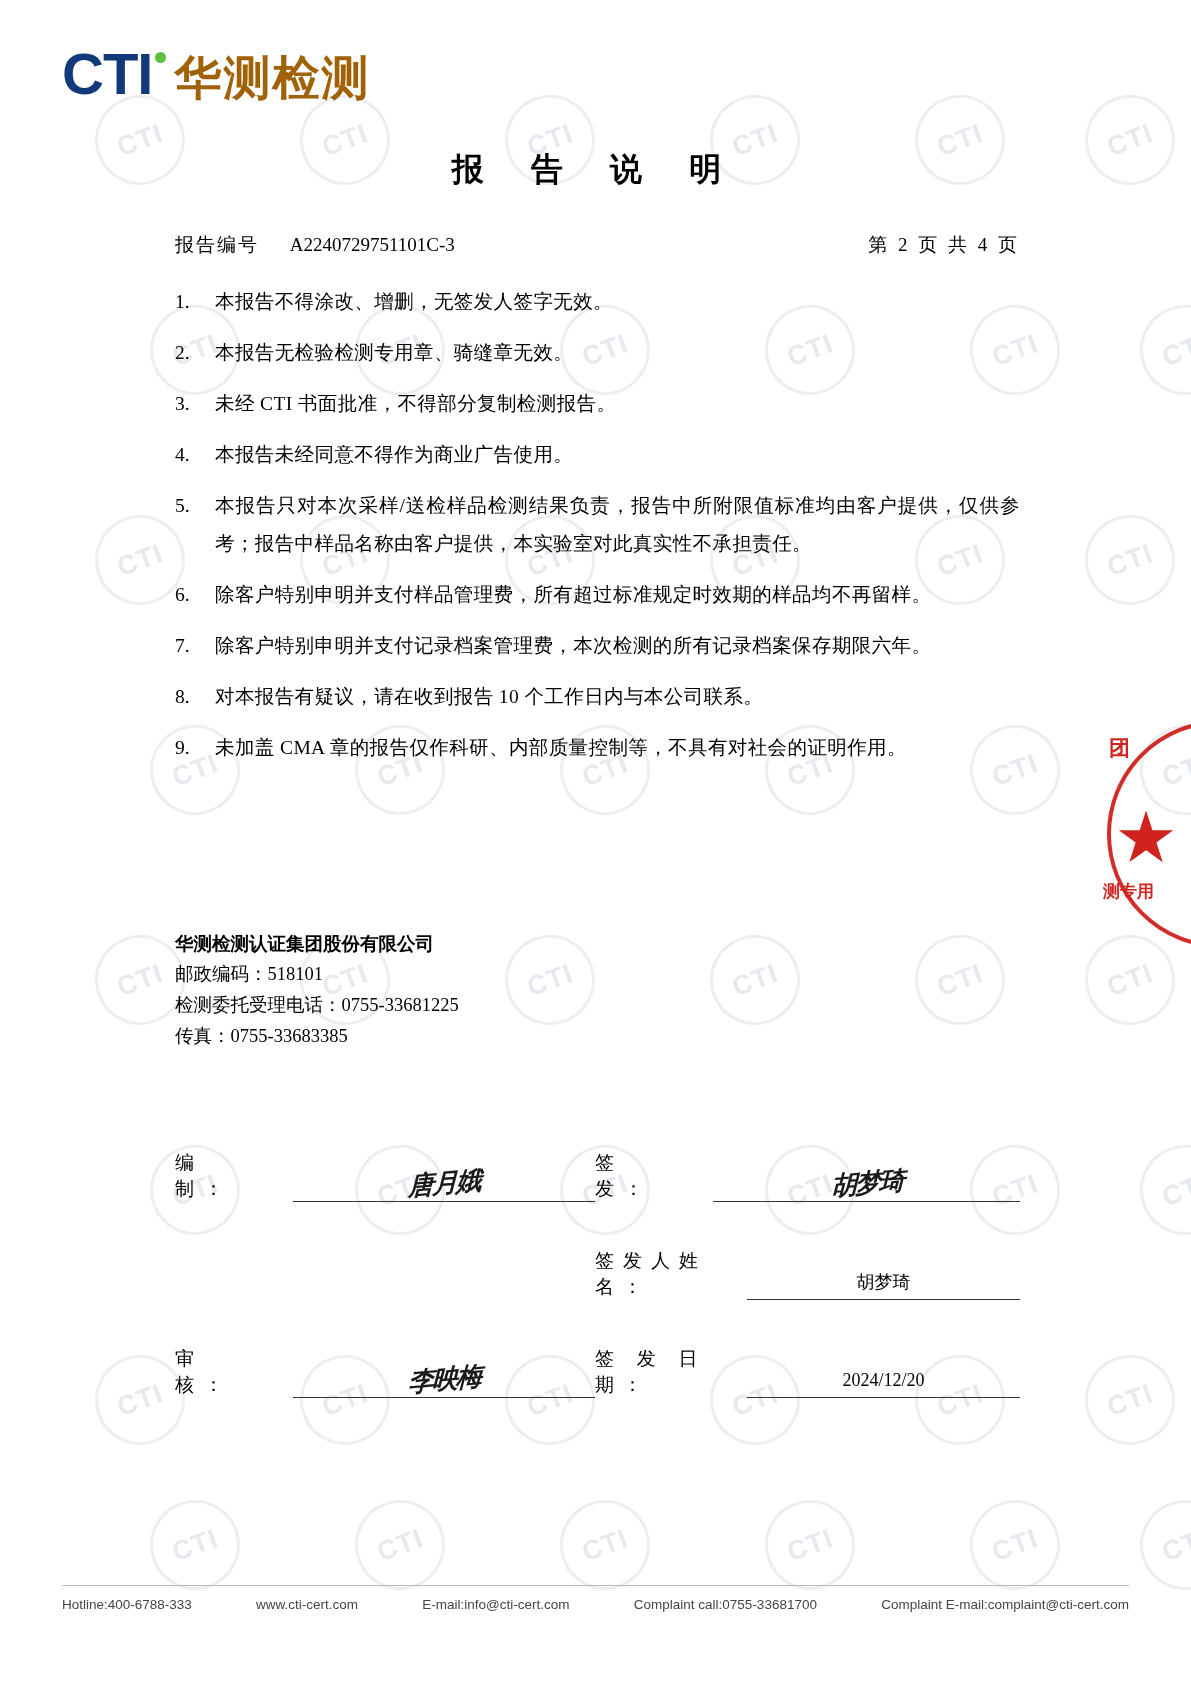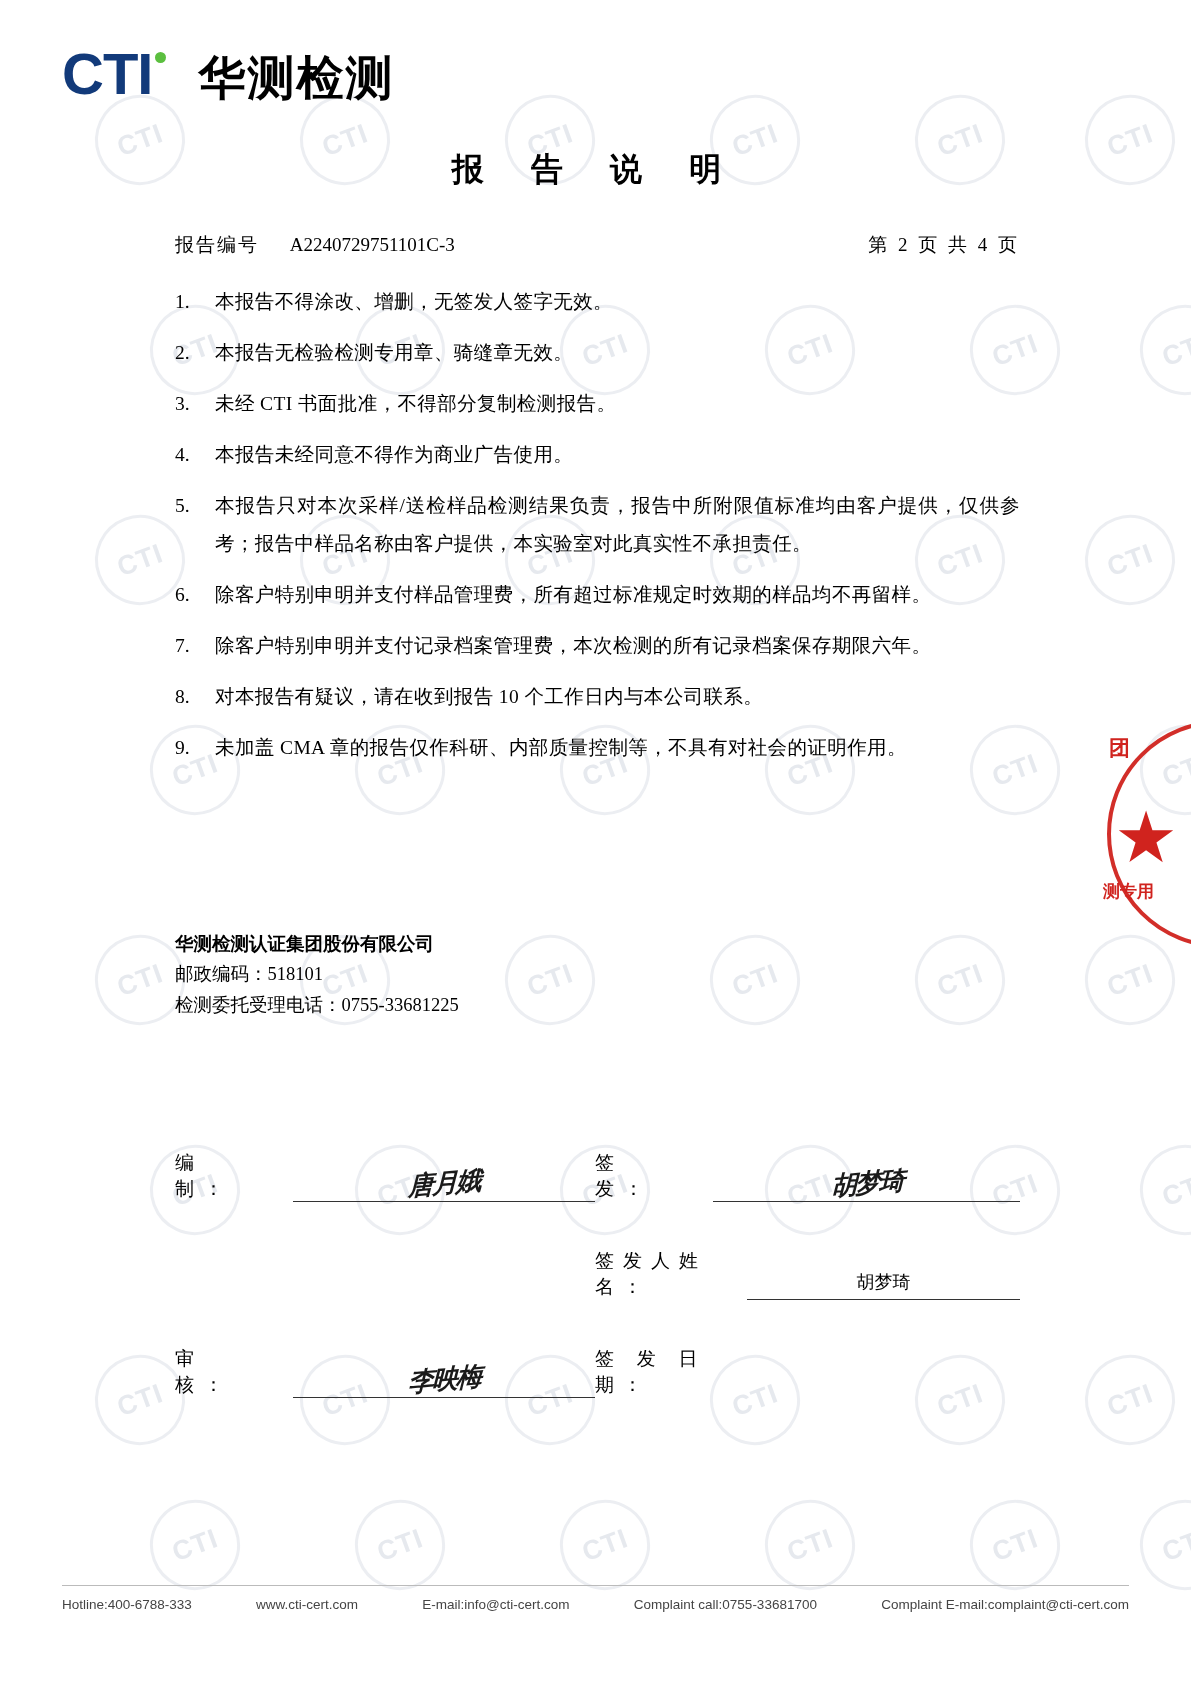--- a/index.html
+++ b/index.html
@@ -66,22 +66,22 @@
     height: 11px;
     background: #5bbf3f;
     border-radius: 50%;
     margin: 0 0 40px 3px;
   }
   .logo .cn {
     font-family: "DejaVu Sans", "Liberation Sans", sans-serif;
     font-weight: bold;
     font-size: 47px;
     line-height: 50px;
-    color: #000000;
-    margin-left: 32px;
+    color: #a16207;
+    margin-left: 8px;
     letter-spacing: 2px;
   }
 
   
   .doc-title {
     position: absolute;
     top: 148px;
     left: 0;
     width: 1191px;
     text-align: center;
@@ -367,20 +367,21 @@
     <div class="clause">
       <span class="idx">9.</span>
       <span class="txt">未加盖 CMA 章的报告仅作科研、内部质量控制等，不具有对社会的证明作用。</span>
     </div>
   </div>
 
   <div class="company">
     <div class="name">华测检测认证集团股份有限公司</div>
     <div>邮政编码：518101</div>
     <div>检测委托受理电话：0755-33681225</div>
+    <div>传真：0755-33683385</div>
   </div>
 
   <div class="stamp">
     <div class="ring"></div>
     <div class="t1">团</div>
     <div class="star">★</div>
     <div class="t2">测专用</div>
   </div>
 
   <div class="sign-area">
@@ -412,20 +413,23 @@
 
     <div class="sign-row">
       <div class="sign-cell left">
         <span class="lbl">审　　核：</span>
         <span class="sign-line">
           <span class="hand">李映梅</span>
         </span>
       </div>
       <div class="sign-cell" style="width:425px;">
         <span class="lbl wide">签 发 日 期：</span>
+        <span class="sign-line">
+          <span class="typed">2024/12/20</span>
+        </span>
       </div>
     </div>
 
   </div>
 
   <div class="footer">
     <span>Hotline:400-6788-333</span>
     <span>www.cti-cert.com</span>
     <span>E-mail:info@cti-cert.com</span>
     <span>Complaint call:0755-33681700</span>

